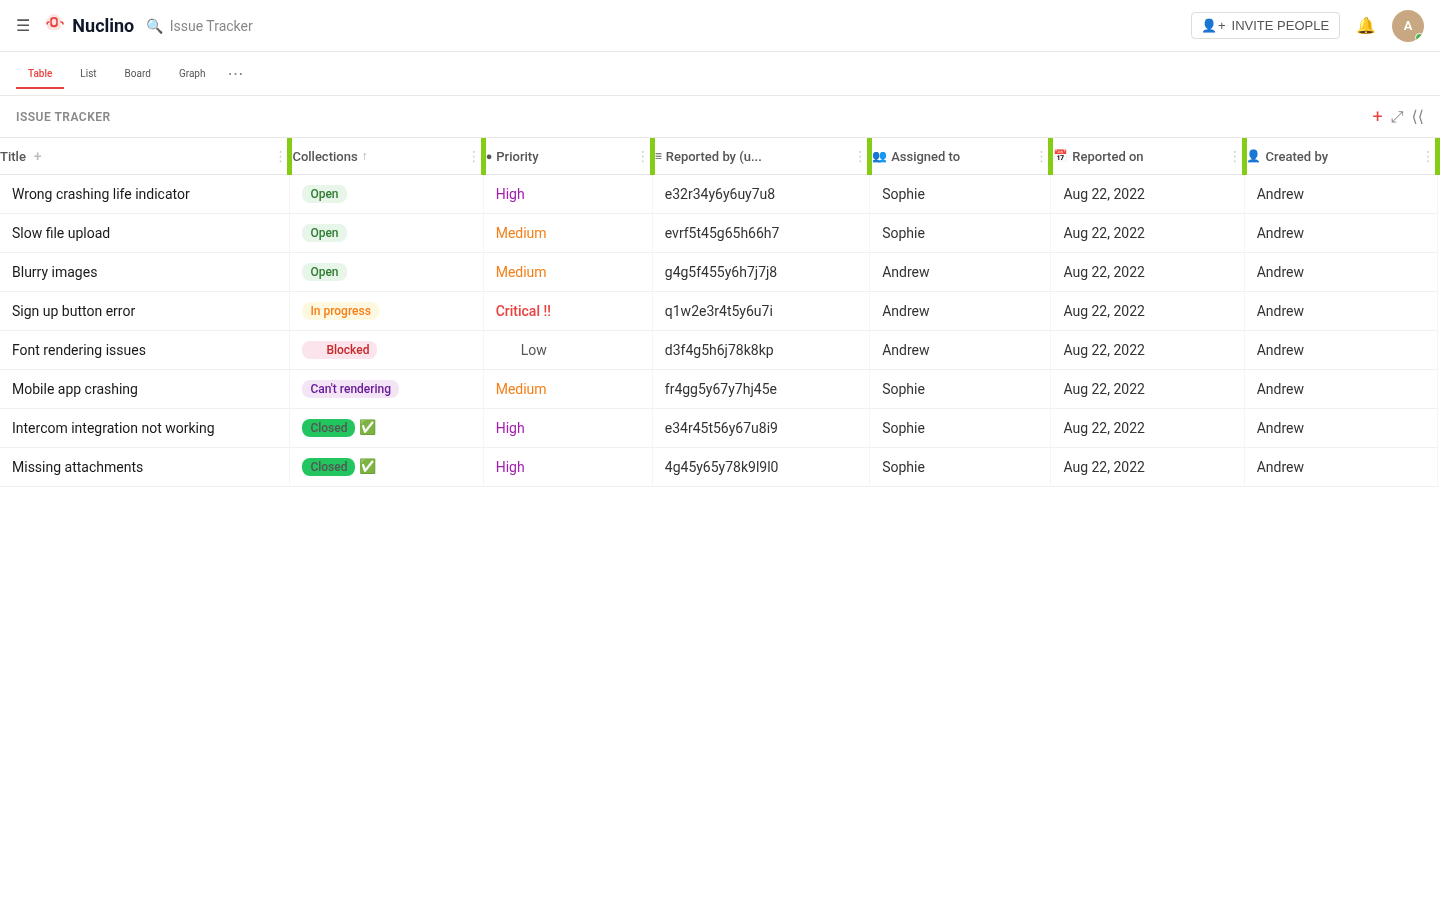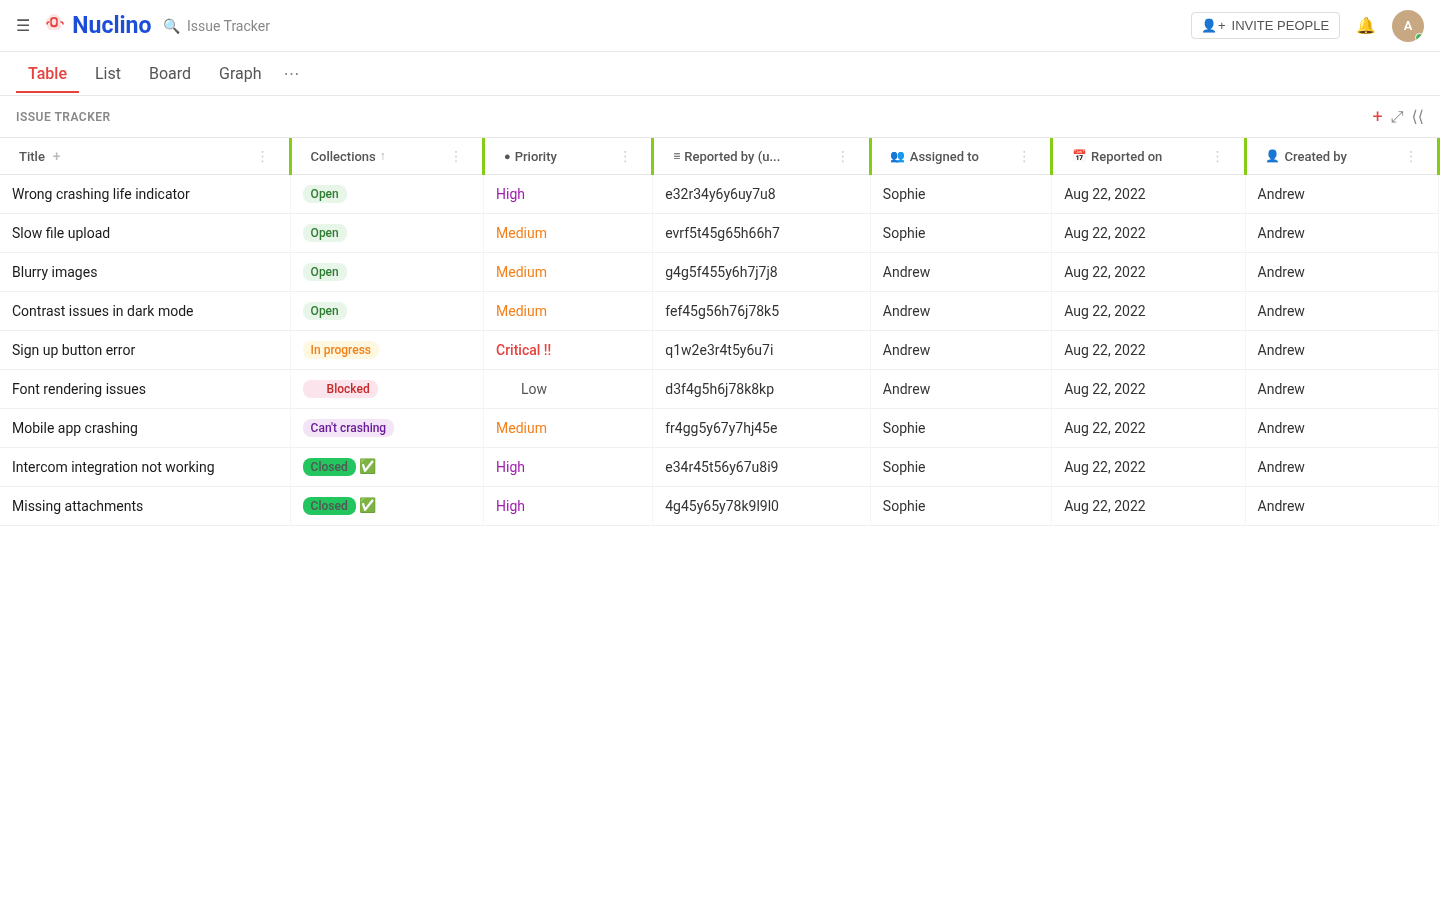--- a/index.html
+++ b/index.html
@@ -11,21 +11,21 @@
       align-items: center;
       height: 52px;
       padding: 0 16px;
       border-bottom: 1px solid #e8e8e8;
       gap: 12px;
     }
     .navbar-left { display: flex; align-items: center; gap: 12px; flex: 1; }
     .hamburger-icon { cursor: pointer; color: #555; font-size: 16px; }
     .logo { display: flex; align-items: center; gap: 6px; }
     .logo-brain { color: #e8413e; font-size: 22px; }
-    .logo-text { font-weight: 700; font-size: 23px; color: #1d4ed8; }
+    .logo-text { font-weight: 700; font-size: 18px; color: #0f172a; }
     .search-bar {
       display: flex; align-items: center; gap: 6px;
       color: #888; font-size: 14px; cursor: pointer;
     }
     .search-icon { font-size: 14px; }
     .navbar-right { display: flex; align-items: center; gap: 16px; }
     .invite-btn {
       display: flex; align-items: center; gap: 6px;
       border: 1px solid #ddd; border-radius: 4px;
       padding: 5px 10px; font-size: 13px; color: #555;
@@ -47,21 +47,21 @@
 
     
     .tabs {
       display: flex; align-items: center;
       padding: 0 16px;
       border-bottom: 1px solid #e8e8e8;
       height: 44px;
       gap: 4px;
     }
     .tab {
-      padding: 8px 12px; font-size: 16px; color: #555;
+      padding: 8px 12px; font-size: 10px; color: #555;
       cursor: pointer; border-bottom: 2px solid transparent;
       margin-bottom: -1px;
     }
     .tab.active { color: #e8413e; border-bottom: 2px solid #e8413e; font-weight: 500; }
     .tab-more { color: #888; cursor: pointer; padding: 8px 6px; font-size: 16px; }
 
     
     .tracker-header {
       display: flex; align-items: center;
       padding: 10px 16px;
@@ -70,23 +70,23 @@
     }
     .tracker-title { font-size: 12px; font-weight: 600; color: #888; letter-spacing: 0.5px; text-transform: uppercase; flex: 1; }
     .tracker-actions { display: flex; align-items: center; gap: 8px; color: #888; }
     .tracker-actions span { cursor: pointer; font-size: 16px; }
 
     
     .table-wrapper { overflow-x: auto; }
     table { width: 100%; border-collapse: collapse; table-layout: fixed; }
     thead tr { background: #fff; border-bottom: 1px solid #e8e8e8; }
     thead th {
-      padding: 10px 19px; text-align: left;
+      padding: 10px 0; text-align: left;
       font-size: 13px; font-weight: 500; color: #555;
-      border-right: 3px solid #84cc16;
+      border-right: 5px solid #84cc16;
       white-space: nowrap; overflow: hidden;
       position: relative;
     }
     thead th .col-header { display: flex; align-items: center; gap: 4px; }
     thead th .col-menu { color: #ccc; font-size: 14px; margin-left: auto; cursor: pointer; }
     thead th .col-sort { color: #aaa; font-size: 12px; }
 
     tbody tr { border-bottom: 1px solid #f0f0f0; }
     tbody td { padding: 10px 12px; font-size: 14px; color: #333; border-right: 1px solid #f5f5f5; overflow: hidden; text-overflow: ellipsis; white-space: nowrap; }
 
@@ -250,49 +250,40 @@
         <tr>
           <td class="col-title"><span class="title-cell">Blurry images</span></td>
           <td class="col-collections"><span class="badge badge-open">Open</span></td>
           <td class="col-priority"><span class="priority-medium">Medium</span></td>
           <td class="col-reported-by">g4g5f455y6h7j7j8</td>
           <td class="col-assigned">Andrew</td>
           <td class="col-reported-on">Aug 22, 2022</td>
           <td class="col-created-by">Andrew</td>
         </tr>
         <tr>
-          <td class="col-title"><span class="title-cell">Contrast issues in dark mode</span></td>
-          <td class="col-collections"><span class="badge badge-open">Open</span></td>
-          <td class="col-priority"><span class="priority-medium">Medium</span></td>
-          <td class="col-reported-by">fef45g56h76j78k5</td>
-          <td class="col-assigned">Andrew</td>
-          <td class="col-reported-on">Aug 22, 2022</td>
-          <td class="col-created-by">Andrew</td>
-        </tr>
-        <tr>
           <td class="col-title"><span class="title-cell">Sign up button error</span></td>
           <td class="col-collections"><span class="badge badge-inprogress">In progress</span></td>
           <td class="col-priority"><span class="priority-critical"><span>Critical</span> <span style="color:#e8413e;">‼</span></span></td>
           <td class="col-reported-by">q1w2e3r4t5y6u7i</td>
           <td class="col-assigned">Andrew</td>
           <td class="col-reported-on">Aug 22, 2022</td>
           <td class="col-created-by">Andrew</td>
         </tr>
         <tr>
           <td class="col-title"><span class="title-cell">Font rendering issues</span></td>
           <td class="col-collections"><span class="badge badge-blocked">Blocked</span></td>
           <td class="col-priority"><span class="priority-low">Low</span></td>
           <td class="col-reported-by">d3f4g5h6j78k8kp</td>
           <td class="col-assigned">Andrew</td>
           <td class="col-reported-on">Aug 22, 2022</td>
           <td class="col-created-by">Andrew</td>
         </tr>
         <tr>
           <td class="col-title"><span class="title-cell">Mobile app crashing</span></td>
-          <td class="col-collections"><span class="badge badge-cantreproduce">Can't crashing</span></td>
+          <td class="col-collections"><span class="badge badge-cantreproduce">Can't rendering</span></td>
           <td class="col-priority"><span class="priority-medium">Medium</span></td>
           <td class="col-reported-by">fr4gg5y67y7hj45e</td>
           <td class="col-assigned">Sophie</td>
           <td class="col-reported-on">Aug 22, 2022</td>
           <td class="col-created-by">Andrew</td>
         </tr>
         <tr>
           <td class="col-title"><span class="title-cell">Intercom integration not working</span></td>
           <td class="col-collections"><span class="badge badge-closed">Closed</span><span> ✅</span></td>
           <td class="col-priority"><span class="priority-high">High</span></td>

